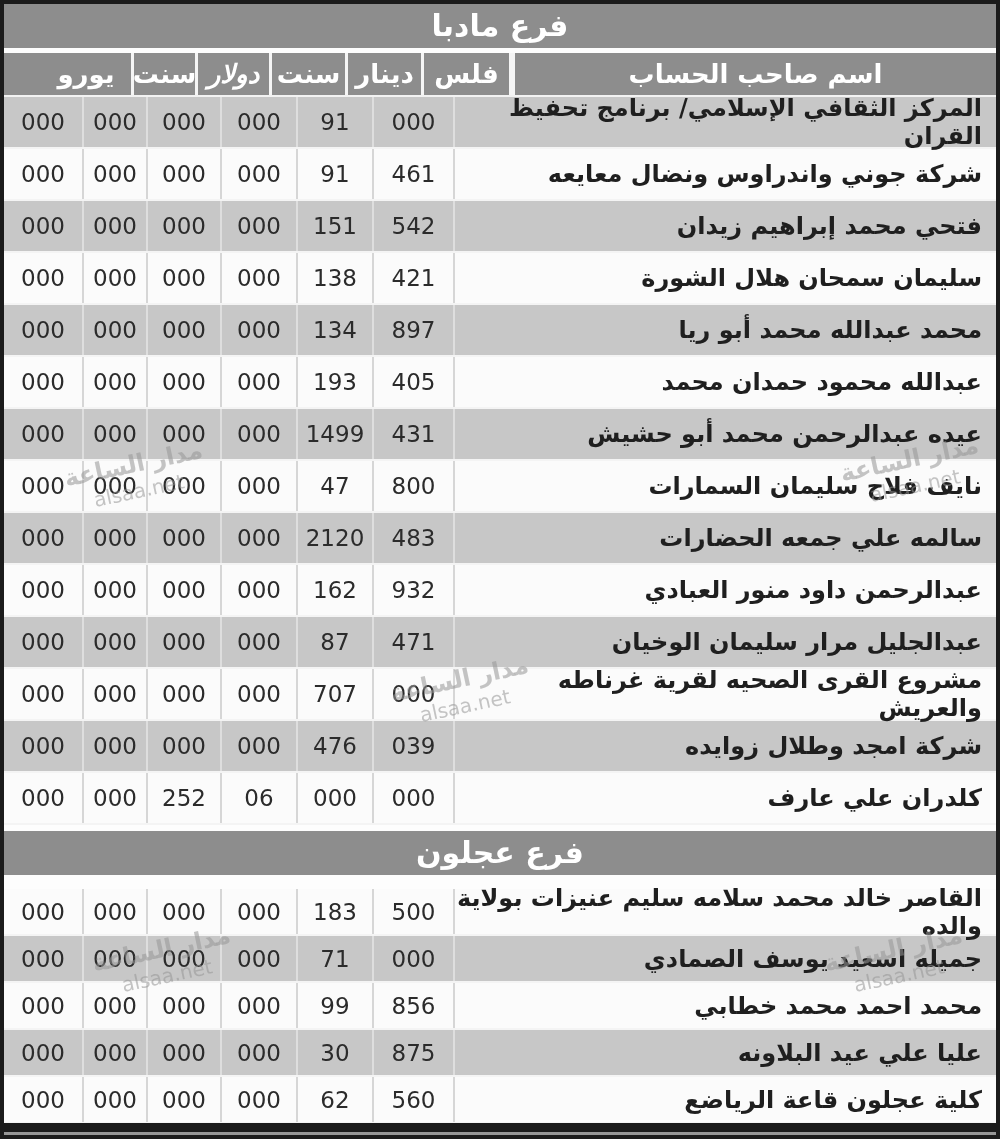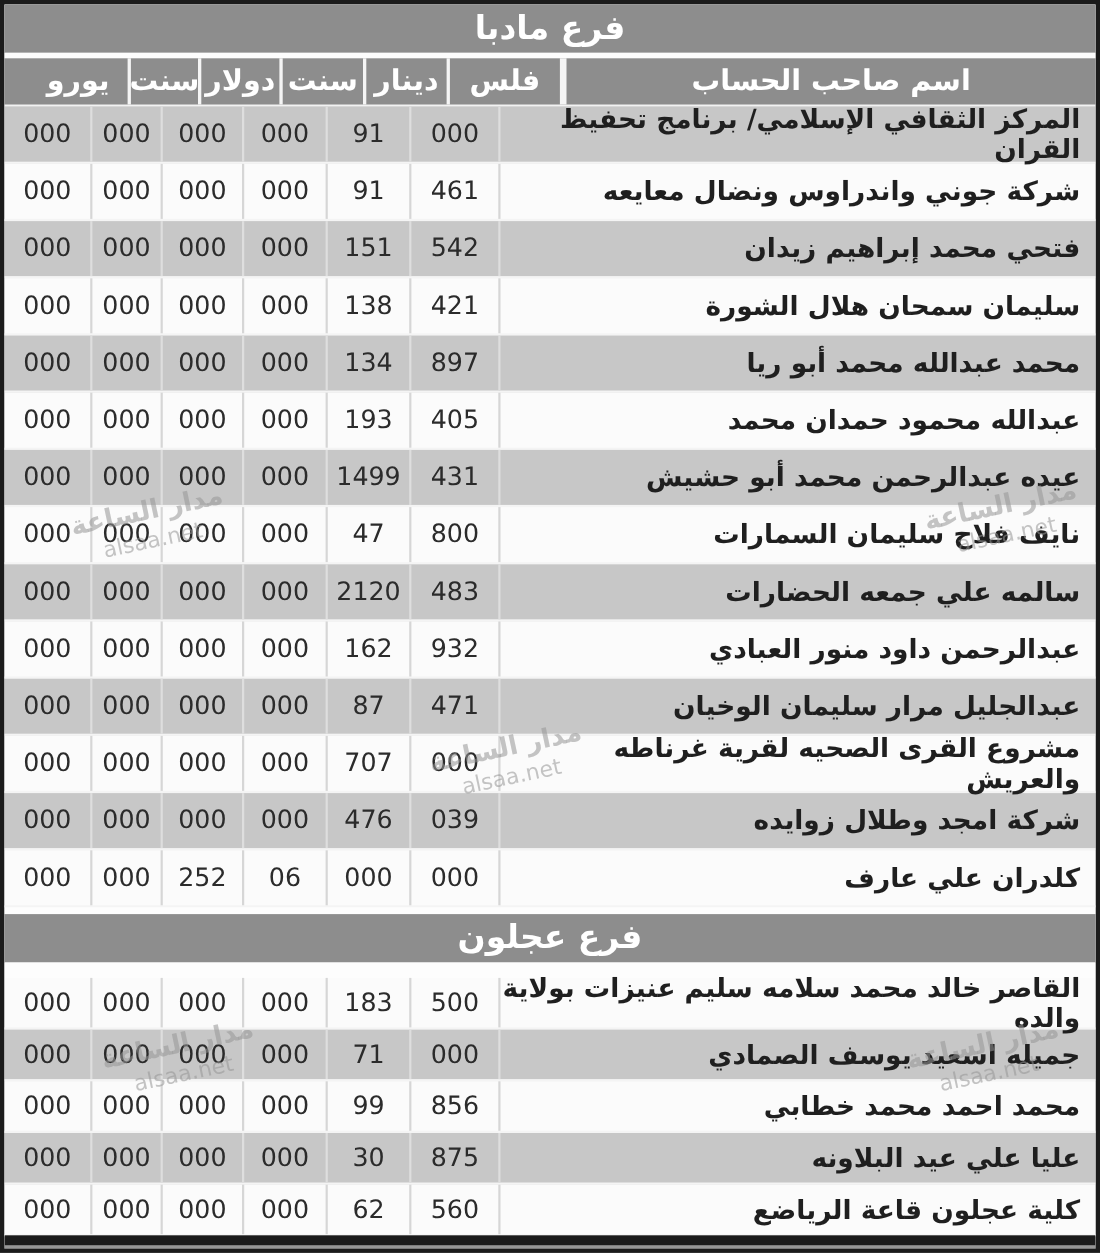--- a/index.html
+++ b/index.html
@@ -34,22 +34,22 @@
     box-sizing:border-box;
   }
   .header-row .hcell{
     box-sizing:border-box;
     height:100%;
     display:flex;align-items:center;justify-content:center;
     border-inline-end:3px solid #f5f5f5;
   }
   .header-row .hcell:last-child{border-inline-end:none;}
   .header-row .h-name{width:487px;border-inline-end-width:6px;}
-  .h-fils{width:103px;} .h-dinar{width:76px;} .h-cent1{width:76px;}
-  .h-dollar{width:74px;} .h-cent2{width:64px;} .h-euro{width:90px;}
+  .h-fils{width:88px;} .h-dinar{width:76px;} .h-cent1{width:76px;}
+  .h-dollar{width:74px;font-style:italic;} .h-cent2{width:64px;} .h-euro{width:90px;}
   
   .row{
     display:flex;direction:rtl;
     align-items:stretch;
     box-sizing:border-box;
     border-bottom:2px solid #f4f4f4;
   }
   .rows-1 .row{height:52px;}
   .rows-2 .row{height:47px;}
   .row.gray{background:#c7c7c7;}

